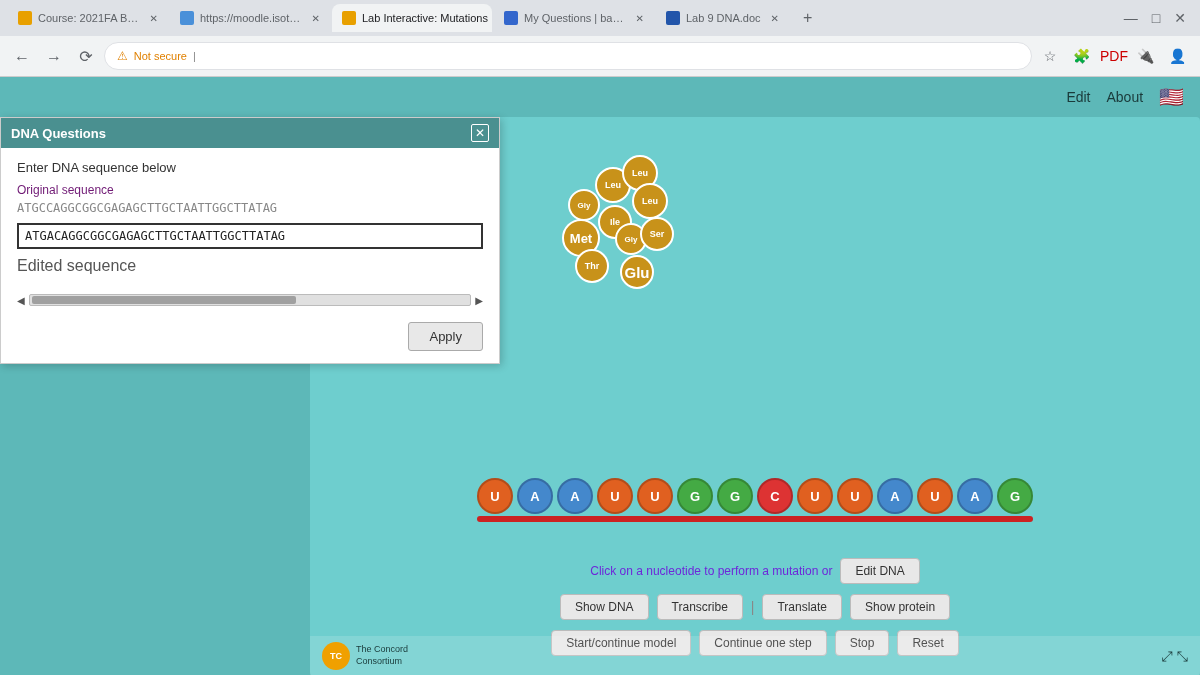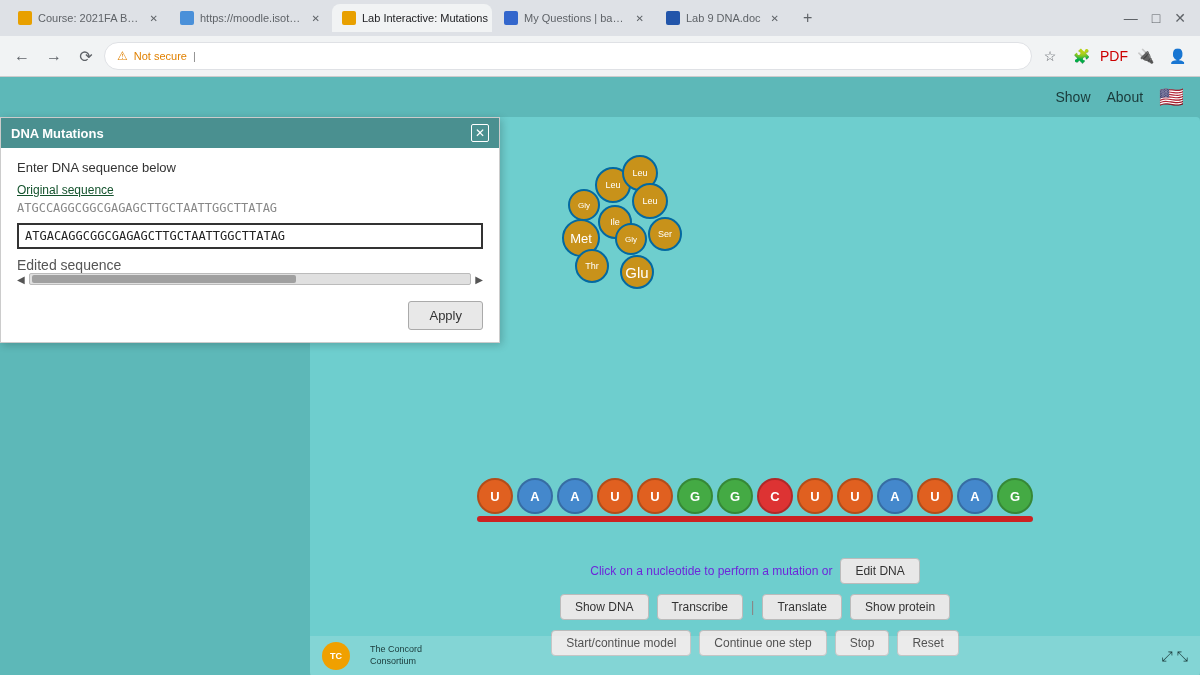--- a/index.html
+++ b/index.html
@@ -139,44 +139,43 @@
     .dialog-body {
       padding: 12px 16px;
     }
     .dialog-instruction {
       font-size: 13px;
       color: #333;
       margin-bottom: 8px;
     }
     .dialog-label {
       font-size: 12px;
-      color: #14532d;
+      color: #701a75;
       margin-bottom: 4px;
-      text-decoration: underline;
     }
     .original-seq {
       font-size: 12px;
       color: #888;
       font-family: monospace;
       margin-bottom: 8px;
     }
     .seq-input {
       width: 100%;
       border: 2px solid #333;
       padding: 4px 6px;
       font-size: 12px;
       font-family: monospace;
       color: #222;
       outline: none;
       margin-bottom: 8px;
     }
     .edited-label {
-      font-size: 14px;
+      font-size: 16px;
       color: #555;
-      margin-bottom: 0;
+      margin-bottom: 19px;
     }
     .scrollbar-container {
       display: flex;
       align-items: center;
       gap: 4px;
       margin-bottom: 16px;
     }
     .scroll-arrow { font-size: 10px; color: #555; cursor: pointer; }
     .scrollbar-track {
       flex: 1;
@@ -228,22 +227,22 @@
     }
     .amino-blob {
       position: absolute;
       border-radius: 50%;
       background: #c8921a;
       display: flex;
       align-items: center;
       justify-content: center;
       font-size: 9px;
       color: #fff;
-      font-weight: normal;
-      border: 2px solid #0369a1;
+      font-weight: bold;
+      border: 2px solid #ffffff;
     }
 
     
     .dna-strand-area {
       position: absolute;
       bottom: 140px;
       left: 0;
       right: 0;
       height: 80px;
       display: flex;
@@ -322,21 +321,21 @@
       height: 40px;
       background: rgba(255,255,255,0.15);
       display: flex;
       align-items: center;
       justify-content: space-between;
       padding: 0 12px;
     }
     .concord-logo {
       display: flex;
       align-items: center;
-      gap: 20px;
+      gap: 6px;
     }
     .concord-circle {
       width: 28px;
       height: 28px;
       border-radius: 50%;
       background: #f0a000;
       display: flex;
       align-items: center;
       justify-content: center;
       font-size: 9px;
@@ -398,30 +397,30 @@
       <button class="nav-icon-btn" style="color:#cc0000;">PDF</button>
       <button class="nav-icon-btn">🔌</button>
       <button class="nav-icon-btn">👤</button>
     </div>
   </div>
 </div>
 
 <div class="app-container">
 
   <div class="app-topbar">
-    <button class="app-topbar-btn">Show</button>
+    <button class="app-topbar-btn">Edit</button>
     <button class="app-topbar-btn">About</button>
     <span class="flag-icon">🇺🇸</span>
   </div>
 
   <div class="main-content">
 
     <div class="dna-dialog">
       <div class="dialog-header">
-        <span>DNA Mutations</span>
+        <span>DNA Questions</span>
         <button class="dialog-close">✕</button>
       </div>
       <div class="dialog-body">
         <div class="dialog-instruction">Enter DNA sequence below</div>
         <div class="dialog-label">Original sequence</div>
         <div class="original-seq">ATGCCAGGCGGCGAGAGCTTGCTAATTGGCTTATAG</div>
         <input class="seq-input" type="text" value="ATGACAGGCGGCGAGAGCTTGCTAATTGGCTTATAG" style="">
         <div class="edited-label">Edited sequence</div>
         <div class="scrollbar-container">
           <span class="scroll-arrow">◀</span>
@@ -437,21 +436,21 @@
     <div class="lab-area">
 
       <div class="protein-area">
         <div class="amino-blob" style="left:85px;top:20px;width:36px;height:36px;">Leu</div>
         <div class="amino-blob" style="left:112px;top:8px;width:36px;height:36px;">Leu</div>
         <div class="amino-blob" style="left:58px;top:42px;width:32px;height:32px;font-size:8px;">Gly</div>
         <div class="amino-blob" style="left:122px;top:36px;width:36px;height:36px;">Leu</div>
         <div class="amino-blob" style="left:88px;top:58px;width:34px;height:34px;font-size:9px;">Ile</div>
         <div class="amino-blob" style="left:52px;top:72px;width:38px;height:38px;font-size:13px;">Met</div>
         <div class="amino-blob" style="left:105px;top:76px;width:32px;height:32px;font-size:8px;">Gly</div>
-        <div class="amino-blob" style="left:138px;top:70px;width:34px;height:34px;font-size:9px;">Ser</div>
+        <div class="amino-blob" style="left:130px;top:70px;width:34px;height:34px;font-size:9px;">Ser</div>
         <div class="amino-blob" style="left:65px;top:102px;width:34px;height:34px;font-size:9px;">Thr</div>
         <div class="amino-blob" style="left:110px;top:108px;width:34px;height:34px;font-size:15px;">Glu</div>
       </div>
 
       <div class="dna-strand-area">
         <div class="nucleotide-row">
           <div class="nucleotide nuc-U">U</div>
           <div class="nucleotide nuc-A">A</div>
           <div class="nucleotide nuc-A">A</div>
           <div class="nucleotide nuc-U">U</div>

